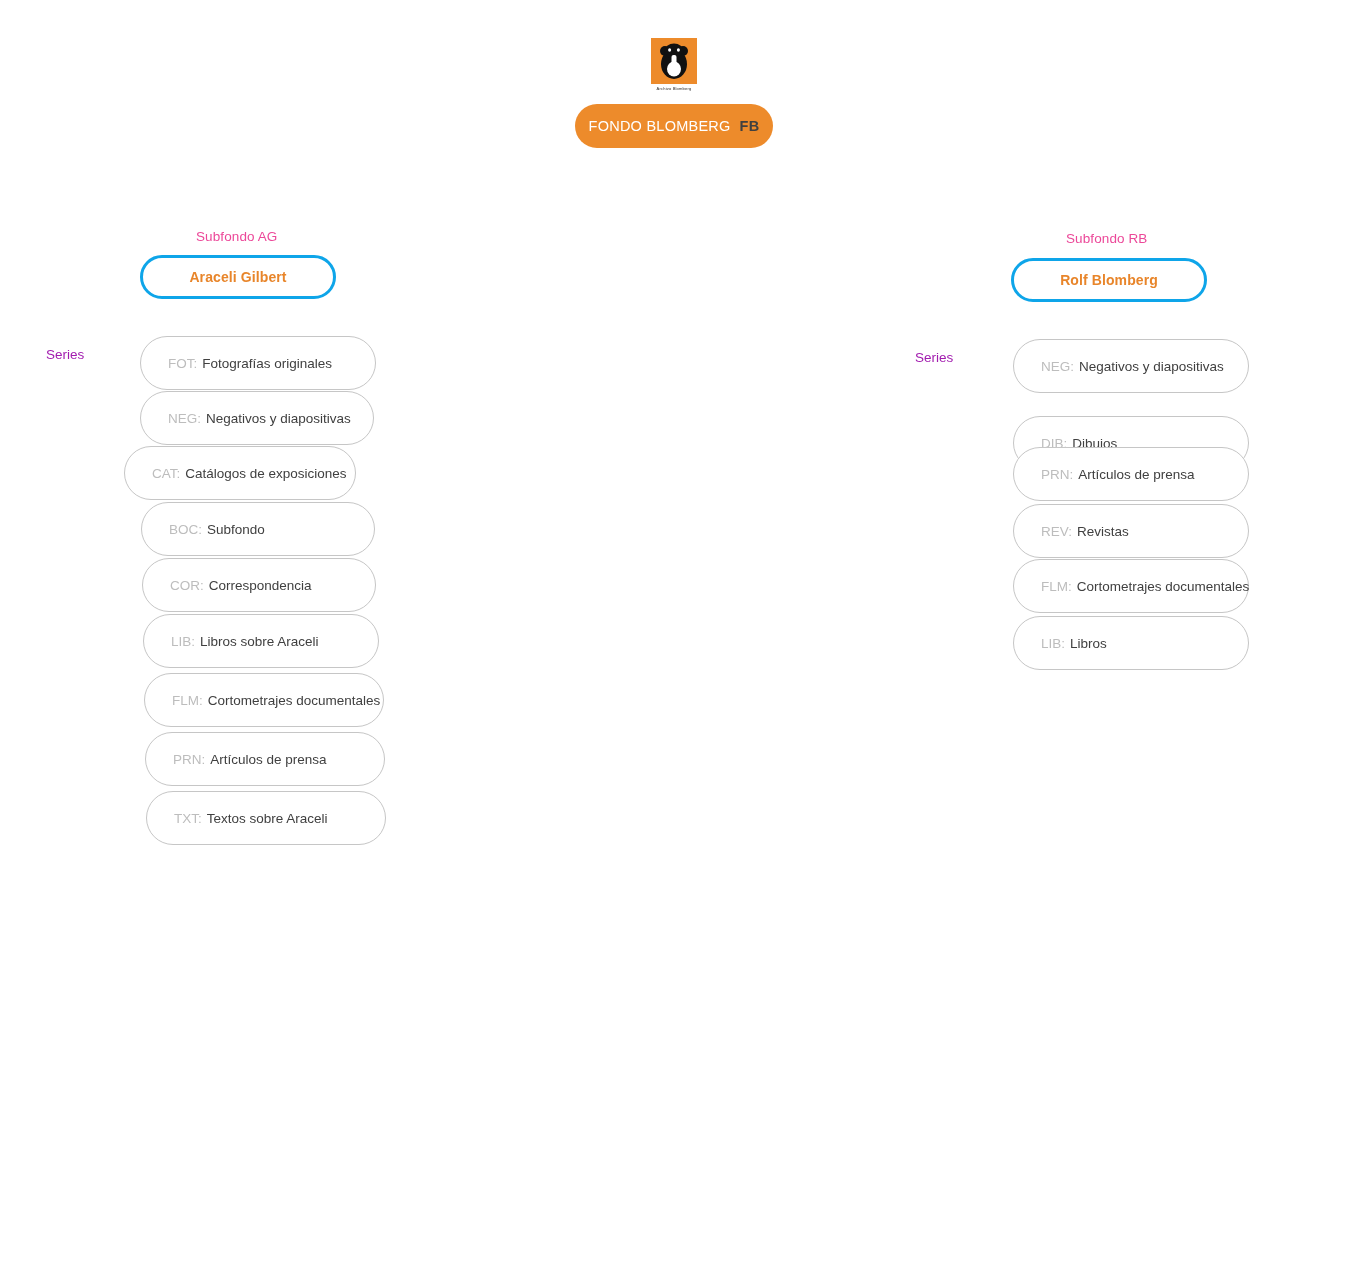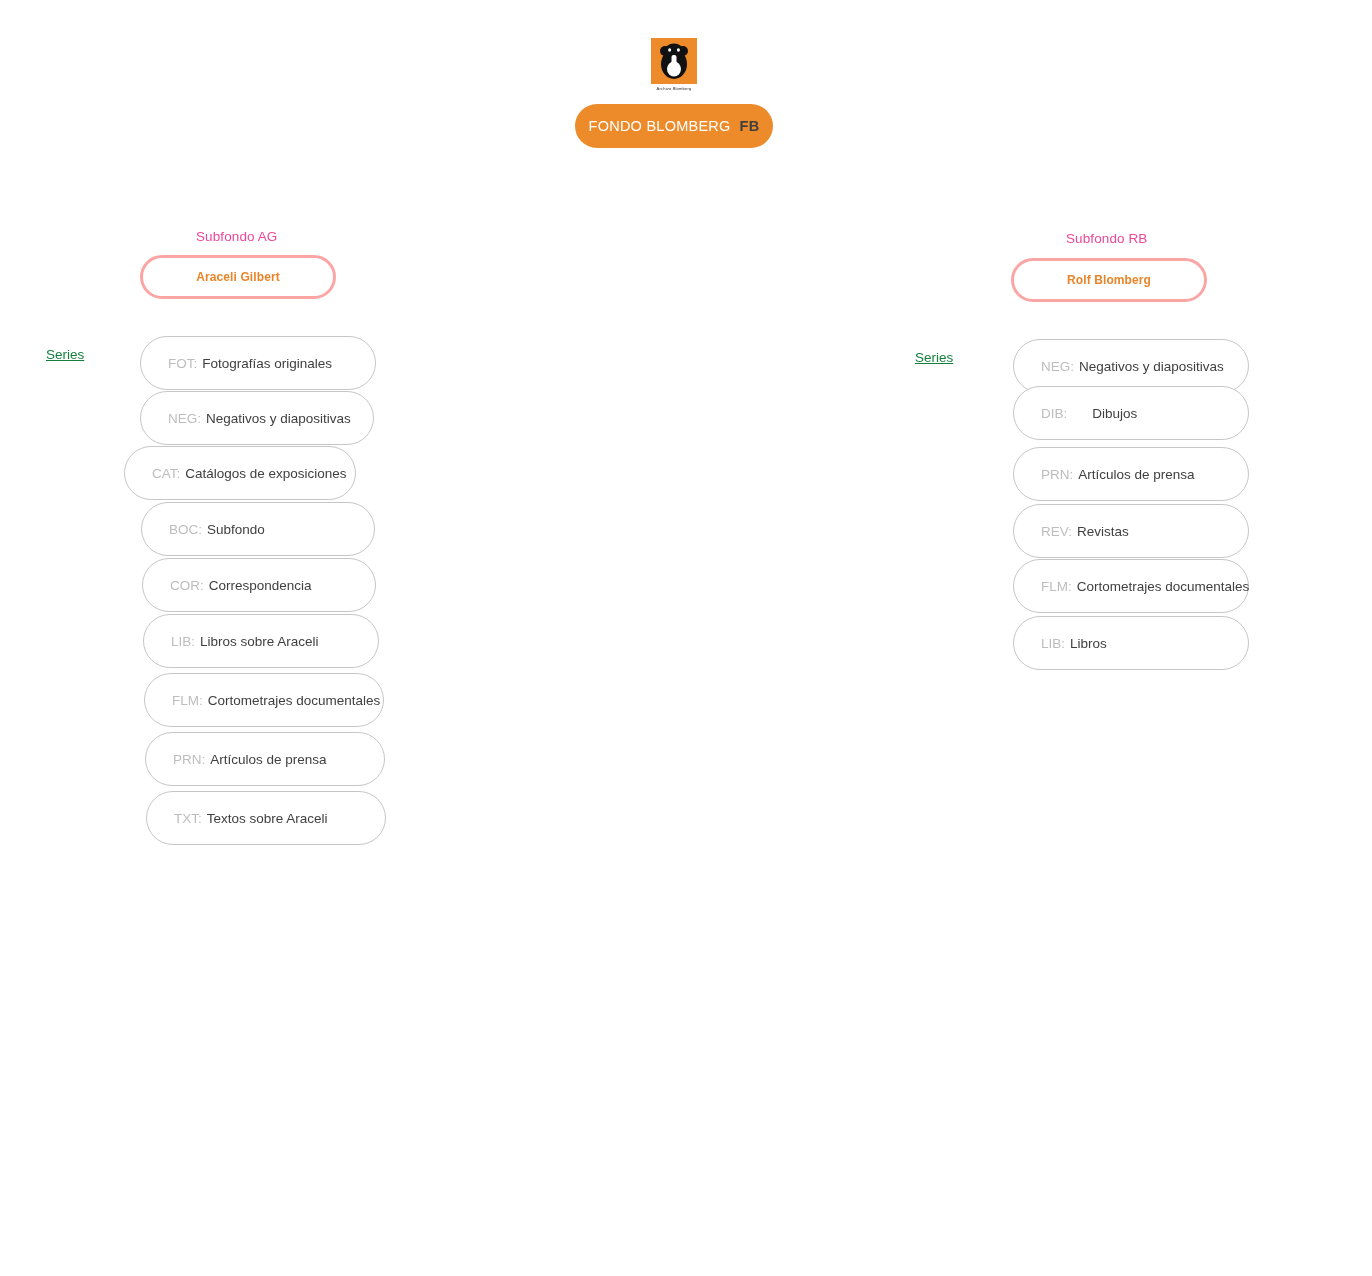--- a/index.html
+++ b/index.html
@@ -83,23 +83,22 @@
     position: absolute;
     font-size: 13.5px;
     color: #ec4899;
     white-space: nowrap;
     letter-spacing: .1px;
   }
 
   .level-label {
     position: absolute;
     font-size: 13.5px;
-    color: #15803d;
-    white-space: nowrap;
-    text-decoration: underline;
+    color: #a21caf;
+    white-space: nowrap;
   }
 
   
   .node {
     position: absolute;
     box-sizing: border-box;
     background: #ffffff;
     display: flex;
     align-items: center;
     white-space: nowrap;
@@ -117,24 +116,24 @@
     color: #bdbdbd;
     margin-right: 5px;
   }
   .node.leaf .title {
     color: #404040;
   }
 
   
   .node.group {
     height: 44px;
-    border: 3px solid #fca5a5;
+    border: 3px solid #0ea5e9;
     color: #E8852A;
     font-weight: bold;
-    font-size: 12px;
+    font-size: 14px;
     letter-spacing: .1px;
   }
   .node.group.center {
     justify-content: center;
   }
 </style>
 </head>
 <body>
 
 <div id="root-header">
@@ -210,21 +209,21 @@
   <div class="col-title" id="rb-title" style="left: 626px; top: 231px;">Subfondo RB</div>
   <div class="node group center" id="rb-group" style="left: 571px; top: 258px; width: 196px;">
     <span>Rolf Blomberg</span>
   </div>
   <div class="level-label" id="rb-level" style="left: 475px; top: 350px;">Series</div>
   <div id="rb-items">
       <div class="node leaf" style="left: 573px; top: 339px; width: 236px;">
         <span class="code">NEG:</span>
         <span class="title">Negativos y diapositivas</span>
       </div>
-      <div class="node leaf" style="left: 573px; top: 386px; width: 236px; gap: 20px;">
+      <div class="node leaf" style="left: 573px; top: 416px; width: 236px;">
         <span class="code">DIB:</span>
         <span class="title">Dibujos</span>
       </div>
       <div class="node leaf" style="left: 573px; top: 447px; width: 236px;">
         <span class="code">PRN:</span>
         <span class="title">Artículos de prensa</span>
       </div>
       <div class="node leaf" style="left: 573px; top: 504px; width: 236px;">
         <span class="code">REV:</span>
         <span class="title">Revistas</span>

